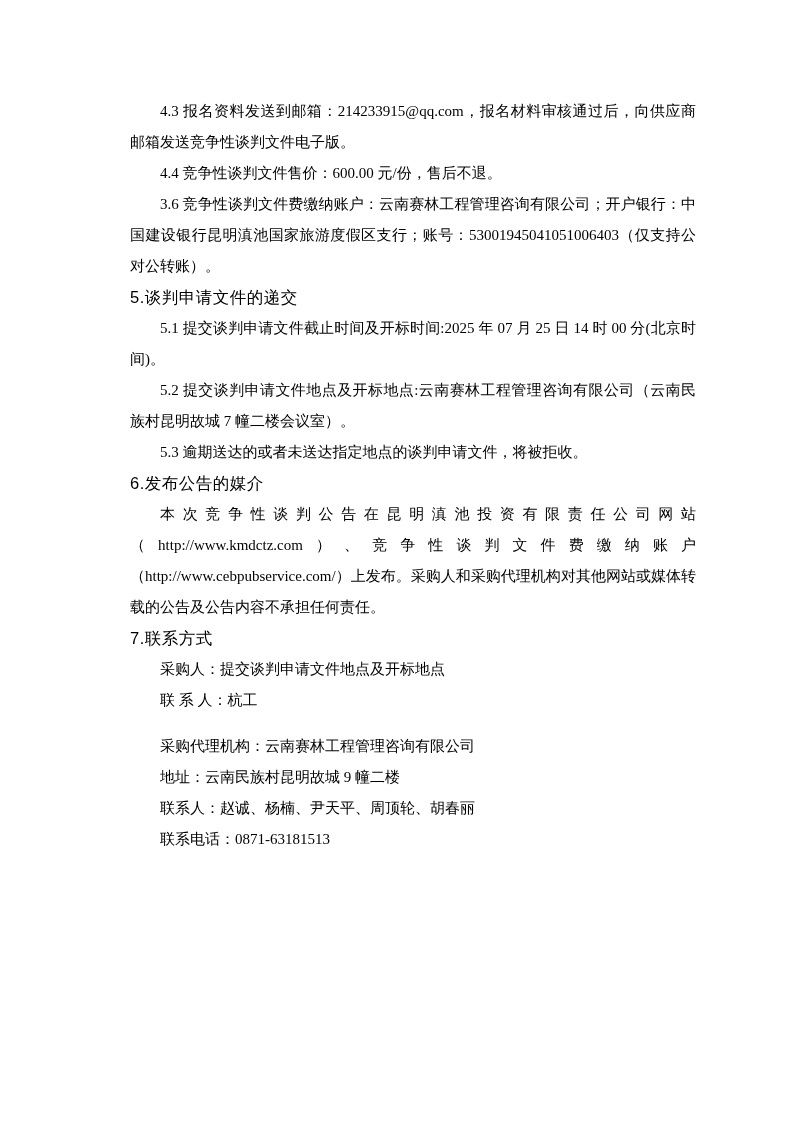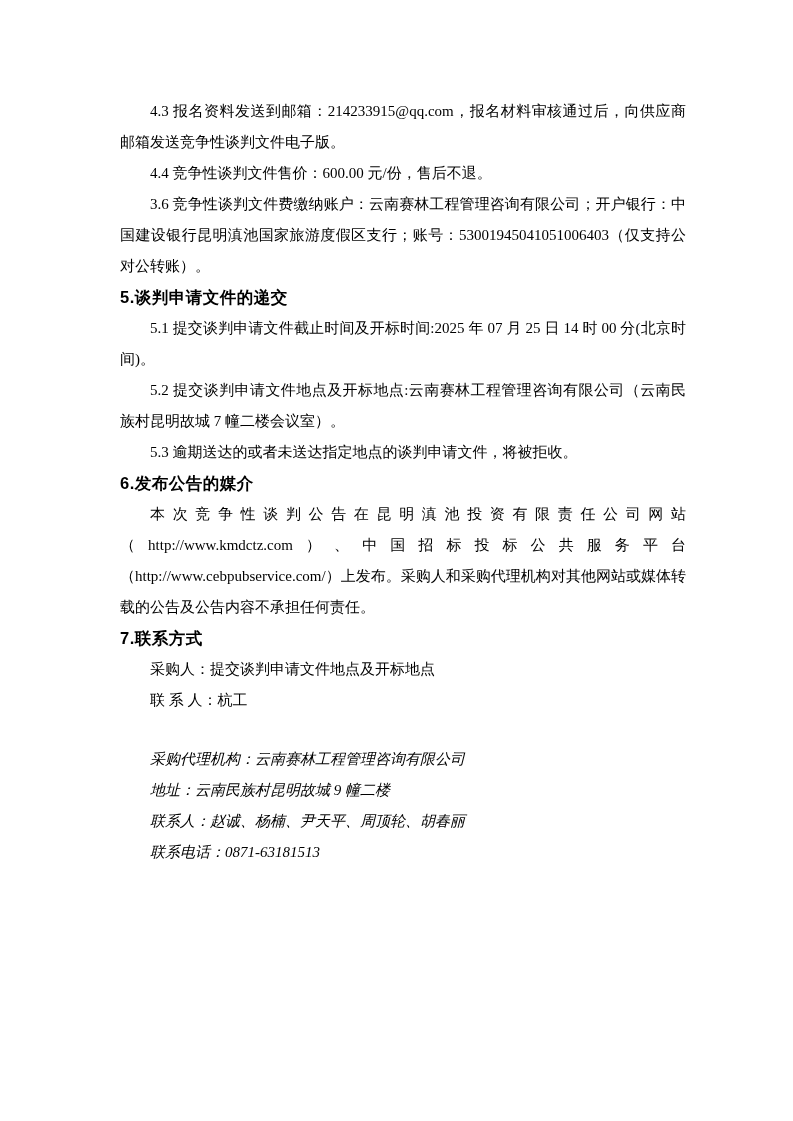--- a/index.html
+++ b/index.html
@@ -10,46 +10,45 @@
   body {
     width: 793px;
     height: 1121px;
     position: relative;
     color: #000000;
     font-family: "Liberation Serif", "DejaVu Serif", serif;
   }
   .page {
     position: absolute;
     top: 96px;
-    left: 120px;
+    left: 130px;
     width: 566px;
   }
   .para {
     margin: 0;
     font-size: 15px;
     line-height: 31px;
     text-align: justify;
     text-indent: 2em;
     word-break: break-word;
   }
   .head {
     margin: 0;
     font-size: 16.5px;
     line-height: 31px;
-    font-weight: bold;
+    font-weight: normal;
     text-indent: 0;
     font-family: "Liberation Sans", "DejaVu Sans", sans-serif;
     letter-spacing: 0.5px;
   }
   .contact-block {
     margin: 0;
   }
   .contact-block.second {
-    margin-top: 28px;
-    font-style: italic;
+    margin-top: 15px;
   }
   .line {
     margin: 0;
     font-size: 15px;
     line-height: 31px;
     text-indent: 2em;
     text-align: left;
   }
 </style>
 </head>
@@ -60,21 +59,21 @@
   <p class="para">4.3 报名资料发送到邮箱：214233915@qq.com，报名材料审核通过后，向供应商邮箱发送竞争性谈判文件电子版。</p>
   <p class="para">4.4 竞争性谈判文件售价：600.00 元/份，售后不退。</p>
   <p class="para">3.6 竞争性谈判文件费缴纳账户：云南赛林工程管理咨询有限公司；开户银行：中国建设银行昆明滇池国家旅游度假区支行；账号：53001945041051006403（仅支持公对公转账）。</p>
 
   <h2 class="head">5.谈判申请文件的递交</h2>
   <p class="para">5.1 提交谈判申请文件截止时间及开标时间:2025 年 07 月 25 日 14 时 00 分(北京时间)。</p>
   <p class="para">5.2 提交谈判申请文件地点及开标地点:云南赛林工程管理咨询有限公司（云南民族村昆明故城 7 幢二楼会议室）。</p>
   <p class="para">5.3 逾期送达的或者未送达指定地点的谈判申请文件，将被拒收。</p>
 
   <h2 class="head">6.发布公告的媒介</h2>
-  <p class="para">本次竞争性谈判公告在昆明滇池投资有限责任公司网站（http://www.kmdctz.com）、中国招标投标公共服务平台（http://www.cebpubservice.com/）上发布。采购人和采购代理机构对其他网站或媒体转载的公告及公告内容不承担任何责任。</p>
+  <p class="para">本次竞争性谈判公告在昆明滇池投资有限责任公司网站（http://www.kmdctz.com）、竞争性谈判文件费缴纳账户（http://www.cebpubservice.com/）上发布。采购人和采购代理机构对其他网站或媒体转载的公告及公告内容不承担任何责任。</p>
 
   <h2 class="head">7.联系方式</h2>
 
   <div class="contact-block">
     <p class="line">采购人：提交谈判申请文件地点及开标地点</p>
     <p class="line">联 系 人：杭工</p>
   </div>
 
   <div class="contact-block second">
     <p class="line">采购代理机构：云南赛林工程管理咨询有限公司</p>

